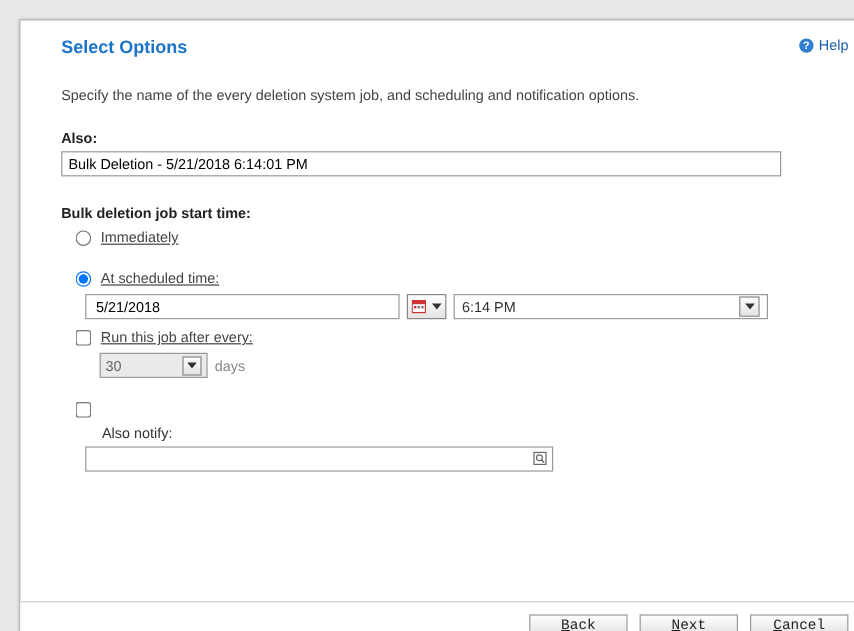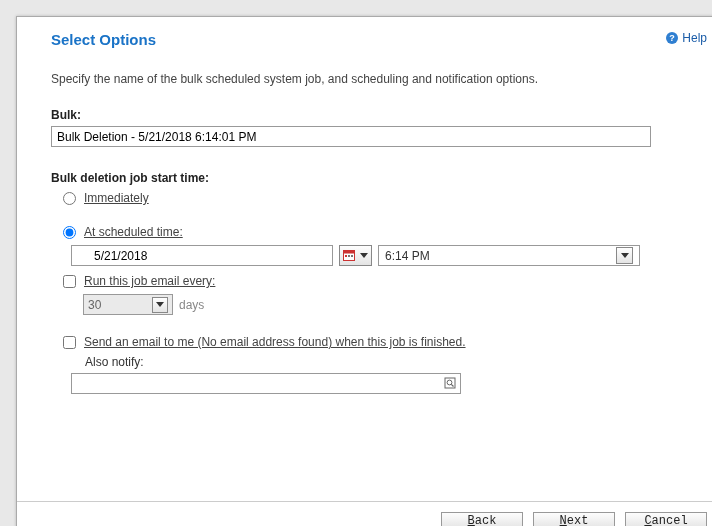--- a/index.html
+++ b/index.html
@@ -81,21 +81,21 @@
     margin-top: 2px;
     margin-bottom: 8px;
     display: flex;
     align-items: center;
     gap: 6px;
   }
   .date-input {
     width: 262px;
     height: 21px;
     border: 1px solid #999;
-    padding: 1px 22px;
+    padding: 1px 8px;
     font-size: 12px;
     font-family: inherit;
   }
   .date-btn {
     width: 33px;
     height: 21px;
     border: 1px solid #888;
     background: linear-gradient(#fefefe,#e4e4e4);
     display: inline-flex;
     align-items: center;
@@ -206,23 +206,23 @@
     <a class="help">
       <svg width="14" height="14" viewBox="0 0 14 14">
         <circle cx="7" cy="7" r="6" fill="#2f7fd1"></circle>
         <text x="7" y="10" text-anchor="middle" font-size="9" font-weight="bold" fill="#fff">?</text>
       </svg>
       <span>Help</span>
     </a>
   </div>
 
   <div class="content">
-    <div class="desc">Specify the name of the bulk scheduled system job, and scheduling and notification options.</div>
-
-    <div class="label-bold">Bulk:</div>
+    <div class="desc">Specify the name of the every deletion system job, and scheduling and notification options.</div>
+
+    <div class="label-bold">Also:</div>
     <input type="text" class="wide" value="Bulk Deletion - 5/21/2018 6:14:01 PM" style="">
 
     <div class="section-gap"></div>
 
     <div class="label-bold">Bulk deletion job start time:</div>
 
     <label class="radio-row">
       <input type="radio" name="sched" style="">
       <span>Immediately</span>
     </label>
@@ -249,37 +249,36 @@
       <div class="time-select">
         <span>6:14 PM</span>
         <span class="arrow-btn">
           <span class="chev-down"></span>
         </span>
       </div>
     </div>
 
     <label class="check-row">
       <input type="checkbox" style="">
-      <span>Run this job email every:</span>
+      <span>Run this job after every:</span>
     </label>
     <div style="display:flex;align-items:center;margin-left:12px">
       <div class="days-select">
         <span>30</span>
         <span class="arrow-btn" style="width:16px;height:16px;border:1px solid #888;background:linear-gradient(#fefefe,#e4e4e4);display:flex;align-items:center;justify-content:center">
           <span class="chev-down"></span>
         </span>
       </div>
       <span class="disabled-text">days</span>
     </div>
 
     <div style="height:14px"></div>
 
     <label class="check-row">
       <input type="checkbox" style="">
-      <span>Send an email to me (No email address found) when this job is finished.</span>
     </label>
 
     <div class="sub-indent">Also notify:</div>
     <div class="notify-input-row">
       <input type="text" class="notify-input" value="" style="">
       <span class="lookup-btn">
         <svg width="14" height="14" viewBox="0 0 14 14">
           <rect x="1" y="1" width="10" height="10" fill="none" stroke="#666" stroke-width="1"></rect>
           <circle cx="5.5" cy="5.5" r="2.4" fill="none" stroke="#666" stroke-width="1"></circle>
           <line x1="7.3" y1="7.3" x2="9.5" y2="9.5" stroke="#666" stroke-width="1.2"></line>

